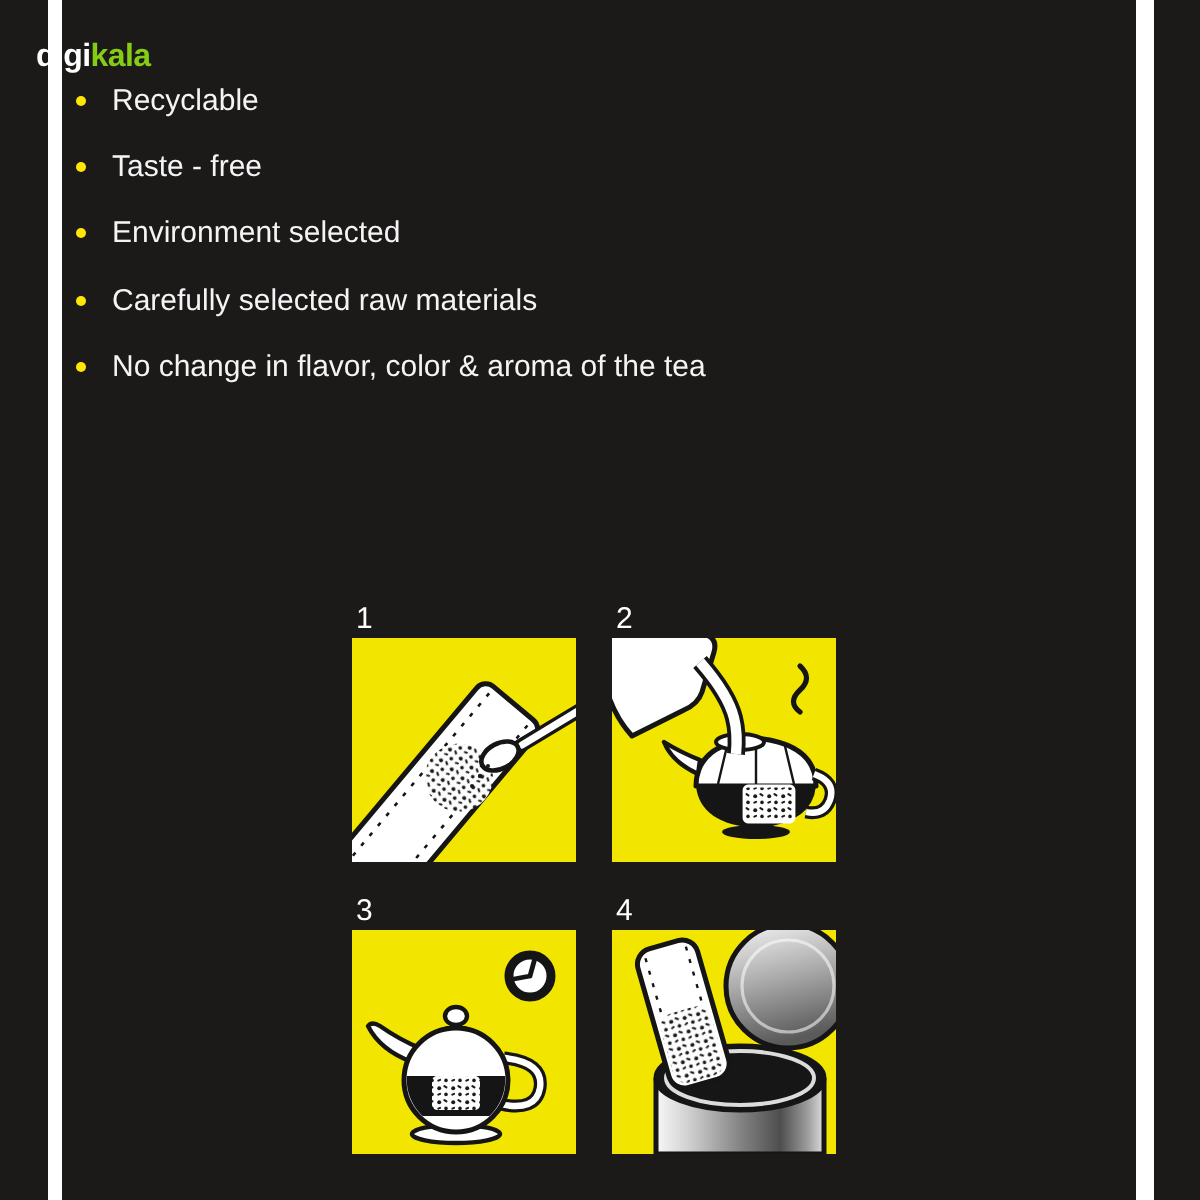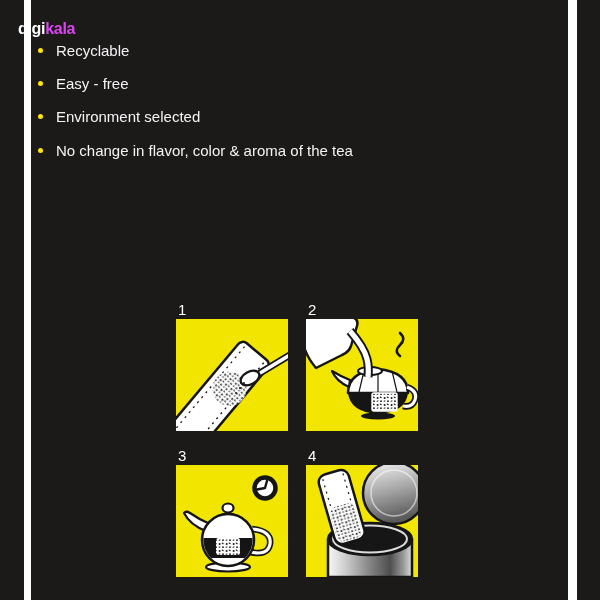--- a/index.html
+++ b/index.html
@@ -4,21 +4,21 @@
 <style>
   html,body{margin:0;padding:0;background:#ffffff;}
   .canvas{position:relative;width:600px;height:600px;background:#1c1919;overflow:hidden;
           font-family:"Liberation Sans",sans-serif;}
   .stripe{position:absolute;top:0;bottom:0;background:#ffffff;z-index:1;}
   .stripe-left{left:24px;width:7px;}
   .stripe-right{left:568px;width:9px;}
   .logo{position:absolute;left:18px;top:20px;z-index:3;font-weight:bold;font-size:16px;
         letter-spacing:-0.3px;white-space:nowrap;}
   .logo .digi{color:#ffffff;}
-  .logo .kala{color:#d946ef;}
+  .logo .kala{color:#84cc16;}
   .features{position:absolute;left:38px;top:34px;z-index:2;}
   .feature{display:flex;align-items:center;height:33.2px;}
   .bullet{width:5px;height:5px;border-radius:50%;background:#ffe605;margin-right:13px;flex:none;}
   .ftext{color:#f4f4f4;font-size:15px;white-space:nowrap;}
   .steps{position:absolute;left:176px;top:302px;width:242px;height:276px;z-index:2;}
   .step{position:absolute;width:112px;}
   .step-1{left:0;top:0;}
   .step-2{left:130px;top:0;}
   .step-3{left:0;top:146px;}
   .step-4{left:130px;top:146px;}
@@ -37,25 +37,29 @@
     <span class="digi">digi</span><span class="kala">kala</span>
   </div>
 
   <div class="features">
     <div class="feature">
         <span class="bullet"></span>
         <span class="ftext">Recyclable</span>
       </div>
     <div class="feature">
         <span class="bullet"></span>
-        <span class="ftext">Easy - free</span>
+        <span class="ftext">Taste - free</span>
       </div>
     <div class="feature">
         <span class="bullet"></span>
         <span class="ftext">Environment selected</span>
+      </div>
+    <div class="feature">
+        <span class="bullet"></span>
+        <span class="ftext">Carefully selected raw materials</span>
       </div>
     <div class="feature">
         <span class="bullet"></span>
         <span class="ftext">No change in flavor, color &amp; aroma of the tea</span>
       </div>
   </div>
 
   <div class="steps">
 
     <div class="step step-1">

